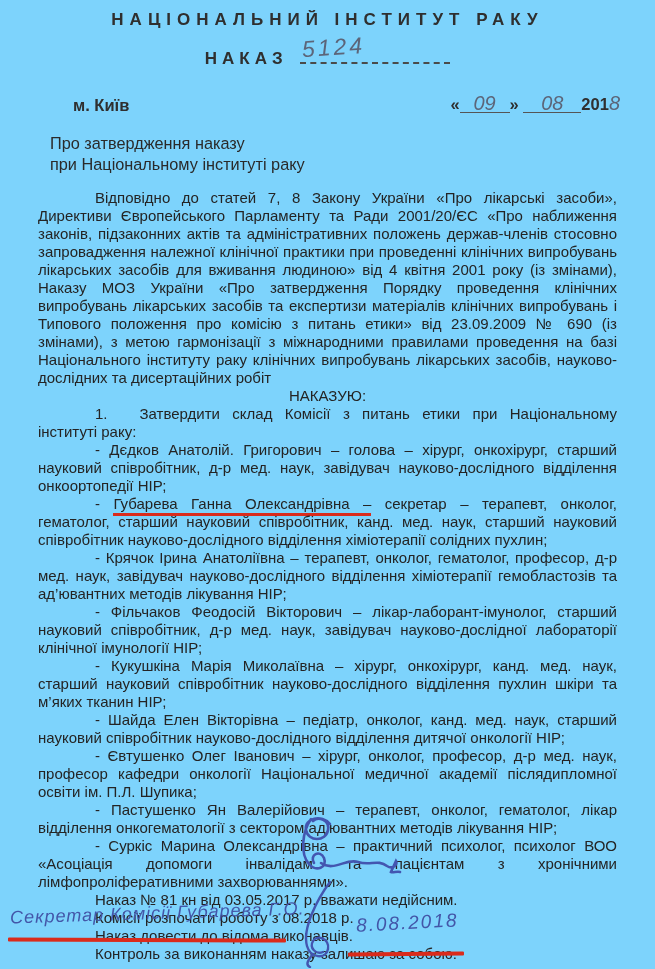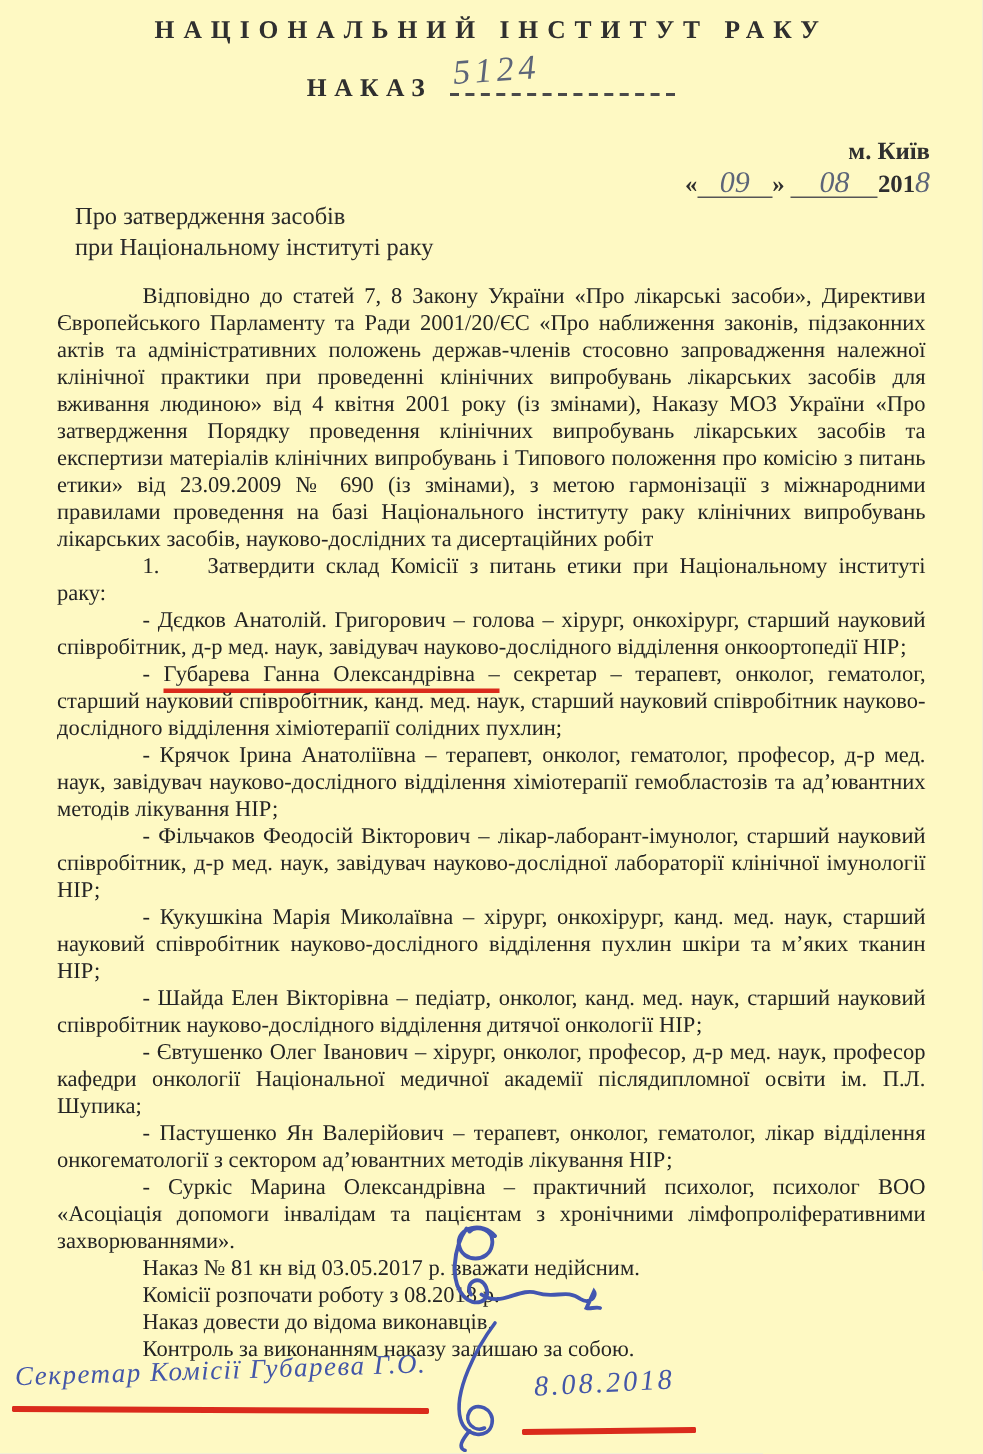--- a/index.html
+++ b/index.html
@@ -1,39 +1,39 @@
 <!DOCTYPE html>
 <html lang="uk"><head>
 <meta charset="utf-8">
 <style>
   html,body { margin:0; padding:0; background:#e8e8e8; }
   .page {
     position:relative; width:655px; height:969px; margin:0 auto;
-    background:#fef9c3; overflow:hidden;
-    font-family:Liberation Serif, serif;
+    background:#7dd3fc; overflow:hidden;
+    font-family:Liberation Sans, sans-serif;
     color:#222;
     --red:#da2b1c; --ink:#4356a8; --slate:#5c6579;
   }
   .doc-title {
     padding-top:10px; text-align:center; font-weight:bold;
     font-size:17px; letter-spacing:6px; color:#2f2f2f;
   }
   .order-line { margin-top:17px; text-align:center; font-size:17px; height:28px; }
   .order-label { font-weight:bold; letter-spacing:5px; color:#2f2f2f; }
   .order-dashes {
     display:inline-block; width:150px; height:15px; margin-left:8px;
     border-bottom:2px dashed #4a4a4a; position:relative; vertical-align:baseline;
   }
   .order-number {
     position:absolute; left:2px; top:-13px; font-size:23px; letter-spacing:3px;
     color:var(--slate); font-style:italic; transform:rotate(-4deg); white-space:nowrap;
   }
   .place-date-row {
     display:flex; justify-content:space-between; align-items:flex-end;
-    margin:16px 35px 0 73px; font-size:16.5px; font-weight:bold; color:#2f2f2f; height:24px;flex-direction:column;
+    margin:16px 35px 0 73px; font-size:16.5px; font-weight:bold; color:#2f2f2f; height:24px;
   }
   .fill { display:inline-block; border-bottom:1.4px solid #555; text-align:center; line-height:18px; }
   .fill-day { width:50px; } .fill-month { width:58px; }
   .hw { font-style:italic; font-weight:normal; color:var(--slate); font-size:20px; }
   .subject { margin:18px 0 0 50px; font-size:16.3px; line-height:21px; color:#2a2a2a; }
   .body-text { margin:14px 38px 0 38px; font-size:15px; line-height:18px; text-align:justify; color:#242424; }
   .para { margin:0; text-indent:57px; }
   .resolution { margin:0; text-indent:0; text-align:center; }
   .item1 { margin:0; text-indent:57px; text-align:justify; }
   .item1 .num { margin-right:32px; }
@@ -76,26 +76,27 @@
 
   <div class="place-date-row">
     <span>м. Київ</span>
     <span>
       <span>«</span><span class="fill fill-day hw">09</span><span>»</span>
       <span class="fill fill-month hw">08</span><span>201</span><span class="hw">8</span>
     </span>
   </div>
 
   <div class="subject">
-      <div>Про затвердження засобів</div>
+      <div>Про затвердження наказу</div>
       <div>при Національному інституті раку</div>
     </div>
 
   <div class="body-text">
     <p class="para">Відповідно до статей 7, 8 Закону України «Про лікарські засоби», Директиви Європейського Парламенту та Ради 2001/20/ЄС «Про наближення законів, підзаконних актів та адміністративних положень держав-членів стосовно запровадження належної клінічної практики при проведенні клінічних випробувань лікарських засобів для вживання людиною» від 4 квітня 2001 року (із змінами), Наказу МОЗ України «Про затвердження Порядку проведення клінічних випробувань лікарських засобів та експертизи матеріалів клінічних випробувань і Типового положення про комісію з питань етики» від 23.09.2009 № 690 (із змінами), з метою гармонізації з міжнародними правилами проведення на базі Національного інституту раку клінічних випробувань лікарських засобів, науково-дослідних та дисертаційних робіт</p>
+    <p class="resolution">НАКАЗУЮ:</p>
     <p class="item1">
       <span class="num">1.</span><span>Затвердити склад Комісії з питань етики при Національному інституті раку:</span>
     </p>
     <div id="members">
         <p class="member"><span>- Дєдков Анатолій. Григорович – голова – хірург, онкохірург, старший науковий співробітник, д-р мед. наук, завідувач науково-дослідного відділення онкоортопедії НІР;</span></p>
         <p class="member"><span>- </span><span class="red-underline">Губарева Ганна Олександрівна –</span><span> секретар – терапевт, онколог, гематолог, старший науковий співробітник, канд. мед. наук, старший науковий співробітник науково-дослідного відділення хіміотерапії солідних пухлин;</span></p>
         <p class="member"><span>- Крячок Ірина Анатоліївна – терапевт, онколог, гематолог, професор, д-р мед. наук, завідувач науково-дослідного відділення хіміотерапії гемобластозів та ад’ювантних методів лікування НІР;</span></p>
         <p class="member"><span>- Фільчаков Феодосій Вікторович – лікар-лаборант-імунолог, старший науковий співробітник, д-р мед. наук, завідувач науково-дослідної лабораторії клінічної імунології НІР;</span></p>
         <p class="member"><span>- Кукушкіна Марія Миколаївна – хірург, онкохірург, канд. мед. наук, старший науковий співробітник науково-дослідного відділення пухлин шкіри та м’яких тканин НІР;</span></p>
         <p class="member"><span>- Шайда Елен Вікторівна – педіатр, онколог, канд. мед. наук, старший науковий співробітник науково-дослідного відділення дитячої онкології НІР;</span></p>

